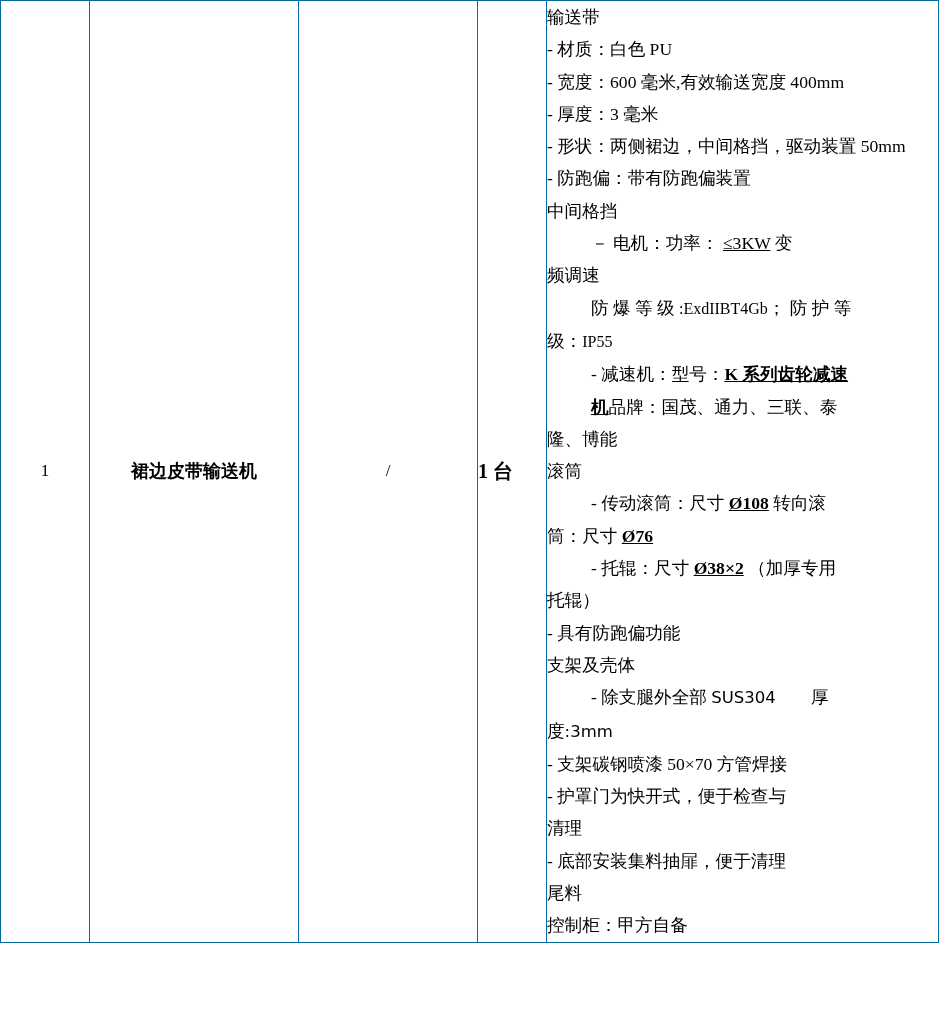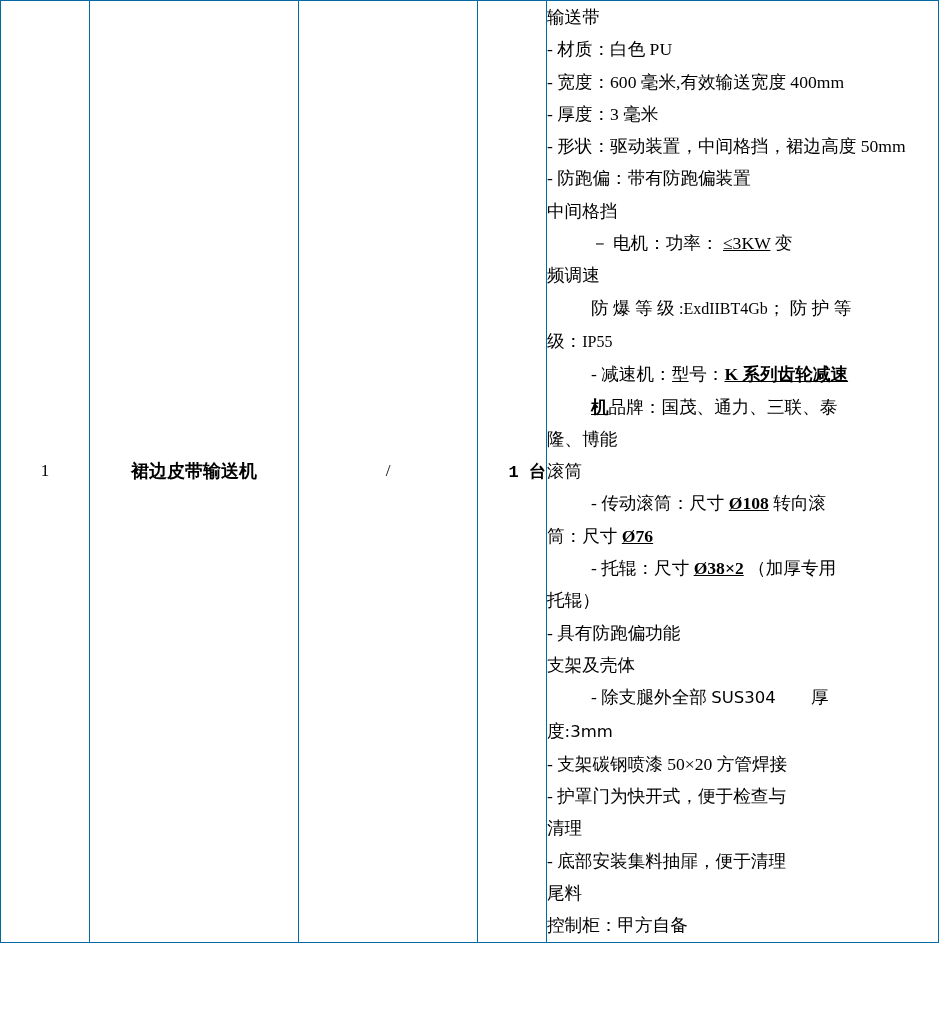--- a/index.html
+++ b/index.html
@@ -46,24 +46,24 @@
   }
   td.col-unit {
     width: 178px;
     text-align: center;
     font-size: 17px;
     font-family: "Liberation Serif", serif;
     padding-left: 6px;
   }
   td.col-qty {
     width: 68px;
-    text-align: right;
-    font-size: 17px;
+    text-align: left;
+    font-size: 20px;
     font-weight: bold;
-    font-family: Liberation Mono, monospace;
+    font-family: Liberation Serif, serif;
   }
   td.col-spec {
     width: 391px;
     vertical-align: top;
     padding: 2px 6px 2px 8px;
   }
   .spec-body {
     font-size: 17.6px;
     line-height: 32.3px;
     font-family: "Liberation Serif", serif;
@@ -107,21 +107,21 @@
         <td class="col-index">1</td>
         <td class="col-name">裙边皮带输送机</td>
         <td class="col-unit">/</td>
         <td class="col-qty">1 台</td>
         <td class="col-spec">
           <div class="spec-body">
             <span class="ln">输送带</span>
             <span class="ln">- 材质：白色 PU</span>
             <span class="ln">- 宽度：600 毫米,有效输送宽度 400mm</span>
             <span class="ln">- 厚度：3 毫米</span>
-            <span class="ln">- 形状：驱动装置，中间格挡，裙边高度 50mm</span>
+            <span class="ln">- 形状：两侧裙边，中间格挡，驱动装置 50mm</span>
             <span class="ln">- 防跑偏：带有防跑偏装置</span>
             <span class="ln">中间格挡</span>
             <span class="ln spread">
               <span class="nowrap">－ 电机：功率：</span>
               <span class="u nowrap">≤3KW</span>
               <span class="nowrap">变</span>
             </span>
             <span class="ln">频调速</span>
             <span class="ln spread">
               <span class="nowrap">防 爆 等 级 <span class="mono">:ExdIIBT4Gb</span>； 防 护 等</span>
@@ -142,21 +142,21 @@
             <span class="ln spread">
               <span class="nowrap">- 托辊：尺寸 <span class="u b">Ø38×2</span> （加厚专用</span>
             </span>
             <span class="ln">托辊）</span>
             <span class="ln">- 具有防跑偏功能</span>
             <span class="ln">支架及壳体</span>
             <span class="ln spread">
               <span class="nowrap">- 除支腿外全部 <span class="latin">SUS304</span>　　厚</span>
             </span>
             <span class="ln">度<span class="latin">:3mm</span></span>
-            <span class="ln">- 支架碳钢喷漆 50×20 方管焊接</span>
+            <span class="ln">- 支架碳钢喷漆 50×70 方管焊接</span>
             <span class="ln">- 护罩门为快开式，便于检查与</span>
             <span class="ln">清理</span>
             <span class="ln">- 底部安装集料抽屝，便于清理</span>
             <span class="ln">尾料</span>
             <span class="ln">控制柜：甲方自备</span>
           </div>
         </td>
       </tr>
     </tbody>
   </table>

